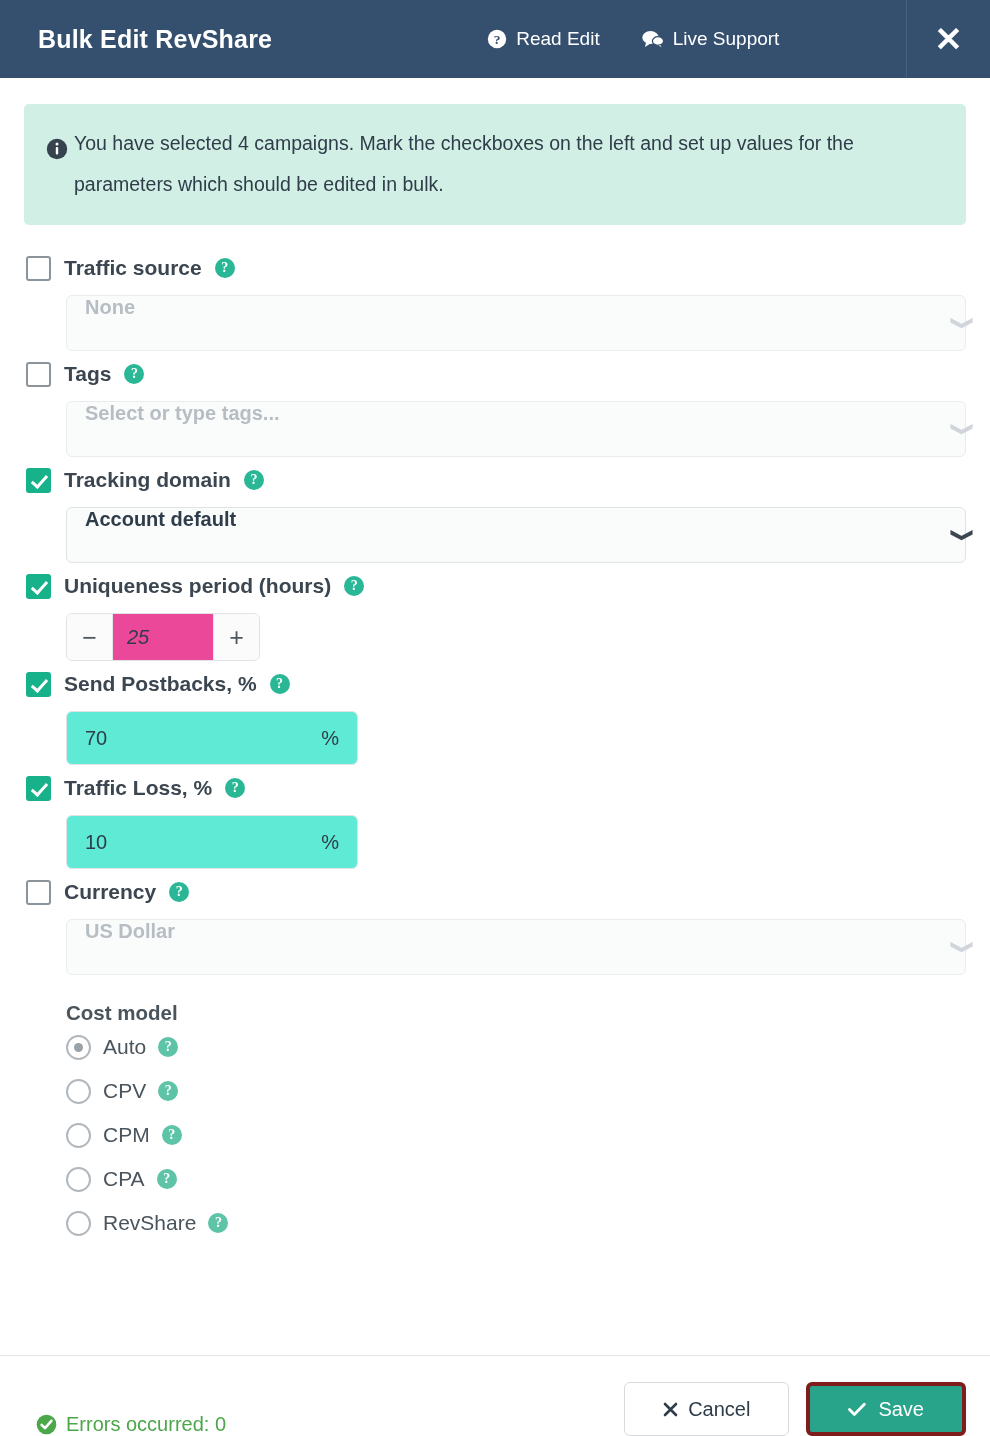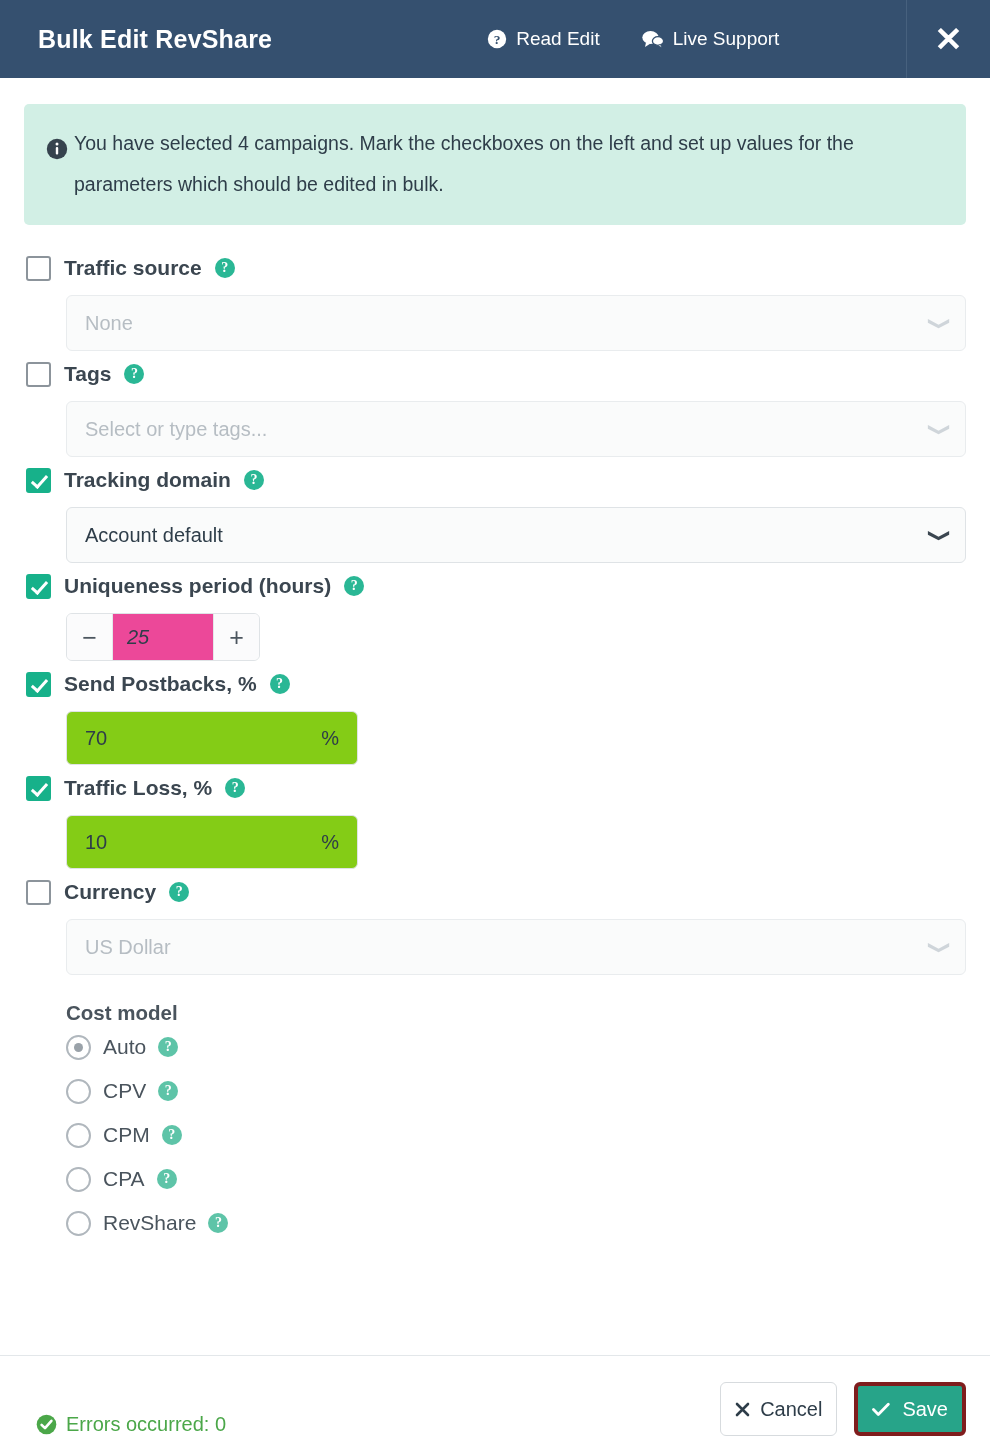--- a/index.html
+++ b/index.html
@@ -165,26 +165,26 @@
 
   .field-control { padding-left: 42px; margin-top: 8px; }
 
   .select-box {
     width: 900px;
     height: 56px;
     border: 1px solid #dfe3e6;
     border-radius: 6px;
     background: #fafbfb;
     display: flex;
-    align-items: center;
     padding: 0 18px;
     font-size: 20px;
     color: #2e3d49;
     cursor: pointer;
     position: relative;
+    font-weight: bold;
   }
   .select-box.disabled {
     background: #fafbfb;
     color: #b6bdc3;
     border-color: #e9ecee;
   }
   .select-box .sel-value { flex: 1; }
   .chev {
     color: #3b4650;
     font-size: 17px;
@@ -225,21 +225,21 @@
     background: #ec4899;
     font-style: italic;
   }
 
   
   .pct-input {
     width: 292px;
     height: 54px;
     border: 1px solid #dfe3e6;
     border-radius: 6px;
-    background: #84cc16;
+    background: #5eead4;
     display: flex;
     align-items: center;
     padding: 0 18px;
     font-size: 20px;
     color: #2e3d49;
     cursor: text;
   }
   .pct-input .v { flex: 1; }
   .pct-input .u { color: #2e3d49; }
 
@@ -305,21 +305,21 @@
   .footer-spacer { flex: 1; }
   .btn {
     height: 54px;
     border-radius: 6px;
     display: inline-flex;
     align-items: center;
     justify-content: center;
     gap: 10px;
     font-size: 20px;
     cursor: pointer;
-    padding: 0 14px;
+    padding: 0 38px;
     white-space: nowrap;
   }
   .btn-cancel {
     background: #ffffff;
     border: 1px solid #d7dbde;
     color: #2e3d49;
   }
   .btn-save {
     background: #27a489;
     border: 4px solid #7f1d1d;

